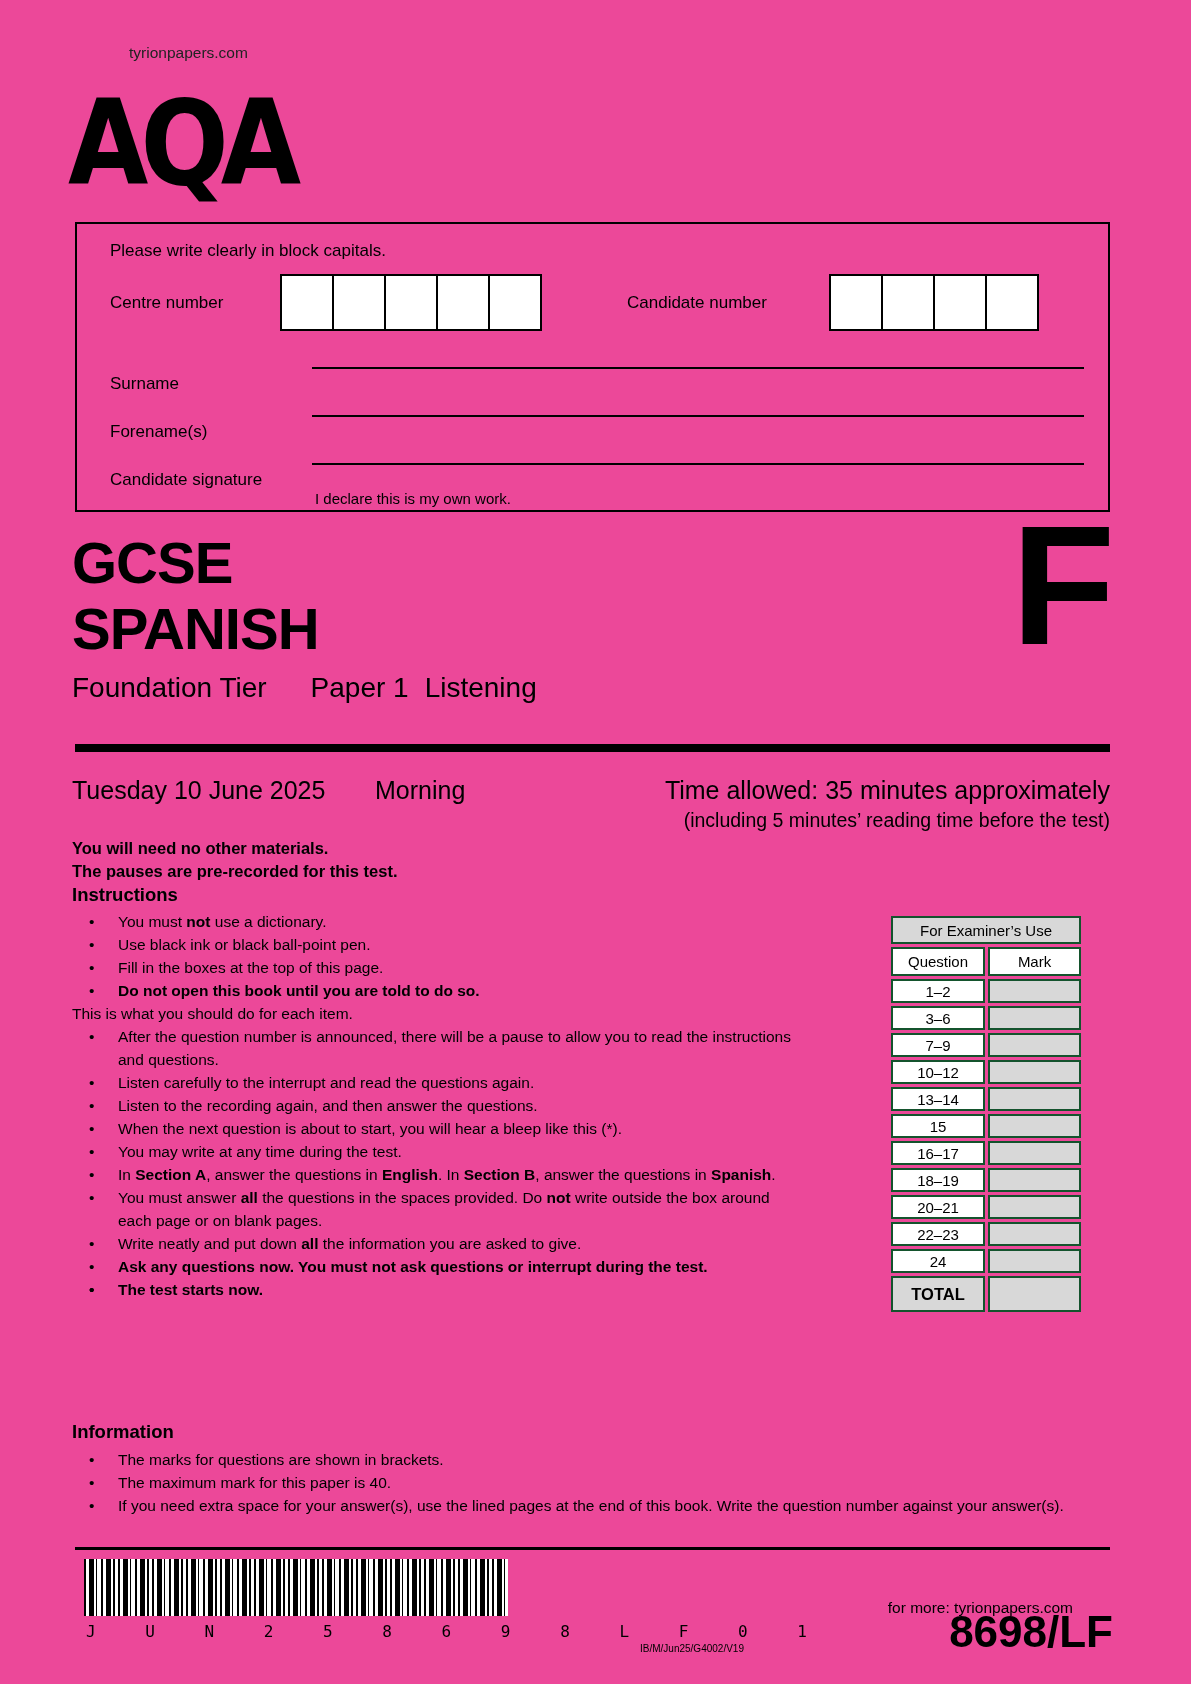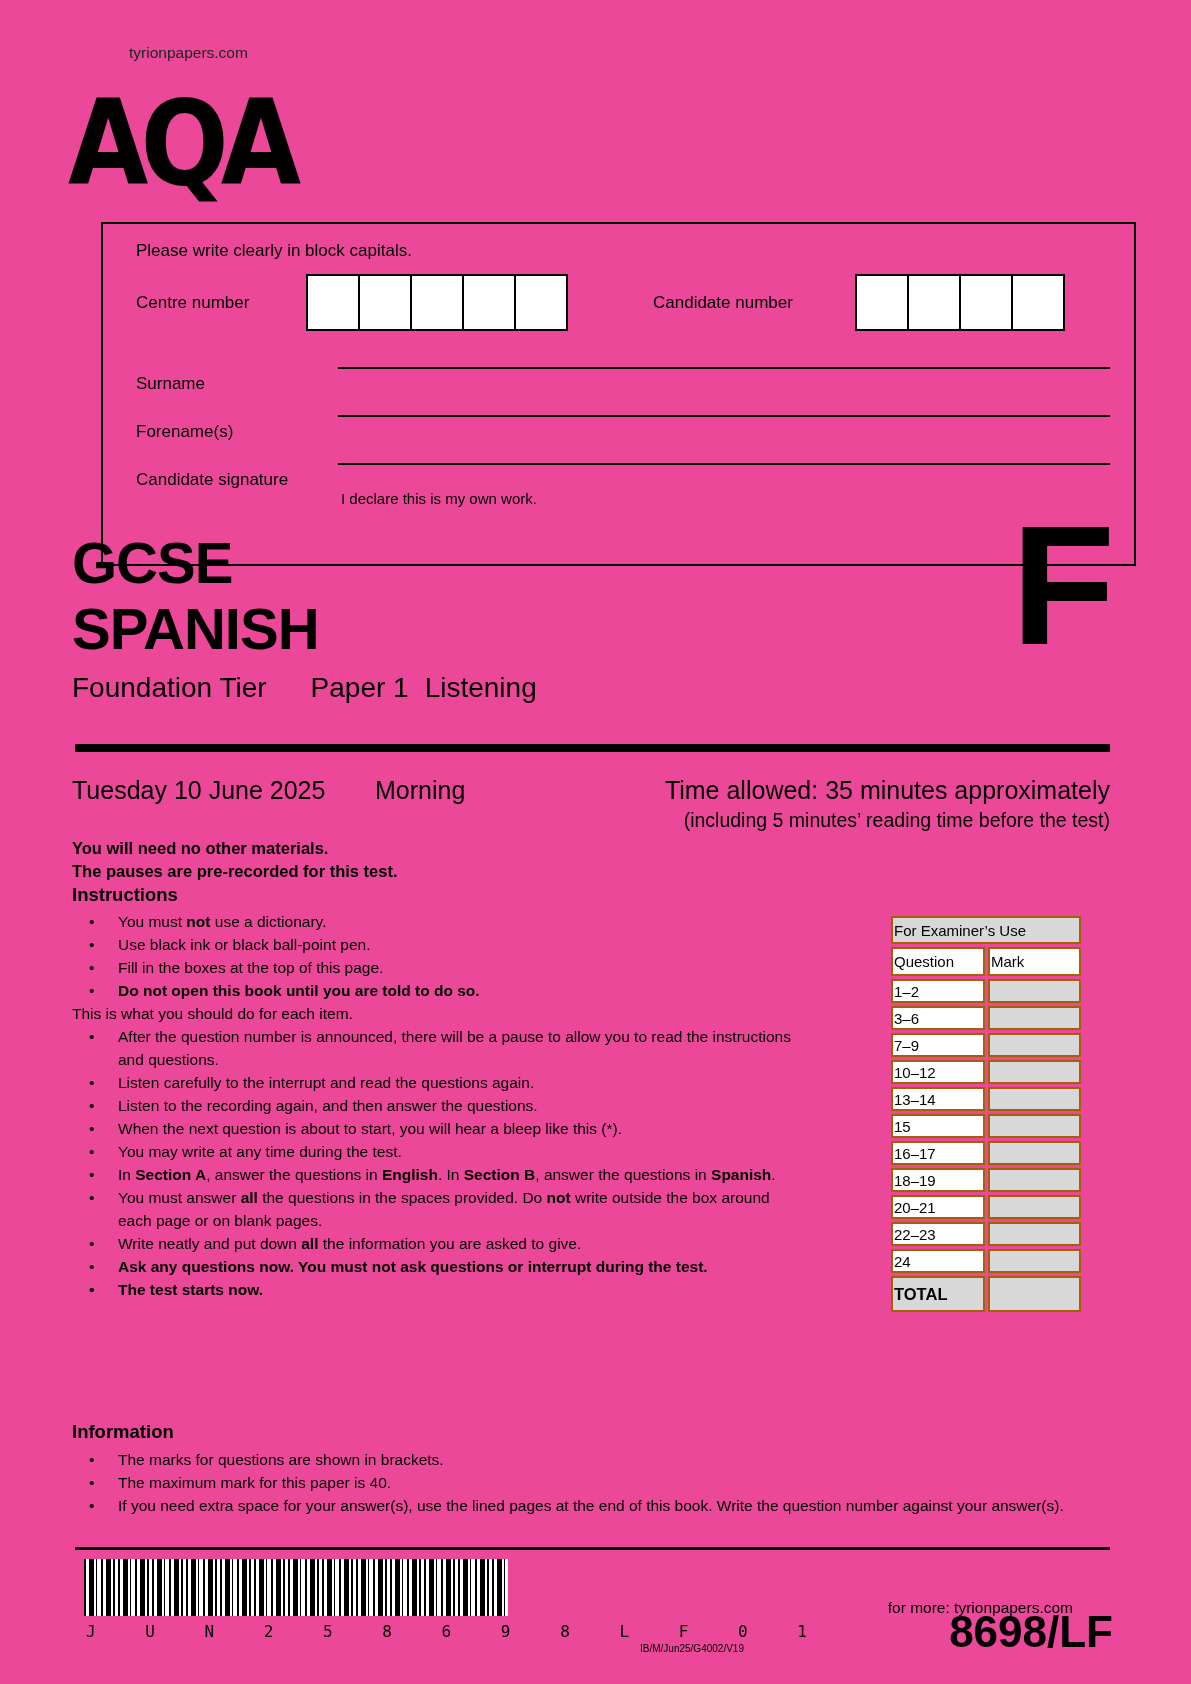--- a/index.html
+++ b/index.html
@@ -8,21 +8,21 @@
     font-family:"Liberation Sans",sans-serif;overflow:hidden;
   }
   .abs{position:absolute;}
   
   #watermark{left:129px;top:44px;font-size:15.5px;color:#222;}
   
   #logo{left:68px;top:84px;font-family:"DejaVu Sans",sans-serif;font-weight:900;
         font-size:118px;line-height:1;letter-spacing:-9px;transform:scaleX(0.88);
         transform-origin:left top;}
   
-  #candidate-box{left:75px;top:222px;width:1035px;height:344px;border:2px solid #000;box-sizing:border-box;margin-left:26px;}
+  #candidate-box{left:75px;top:222px;width:1035px;height:290px;border:2px solid #000;box-sizing:border-box;}
   #candidate-box .lbl{position:absolute;font-size:17px;}
   .cells{position:absolute;display:flex;}
   .cells .cell{width:54px;height:57px;border:2px solid #000;box-sizing:border-box;margin-left:-2px;background:#fff;}
   .cells .cell:first-child{margin-left:0;}
   .wline{position:absolute;border-bottom:2px solid #000;}
   
   #gcse,#spanish{left:72px;font-size:58px;font-weight:600;letter-spacing:-1px;line-height:1;}
   #gcse{top:534px;}
   #spanish{top:600px;}
   #tier-letter{right:76px;top:500px;font-size:170px;font-weight:700;line-height:1;}
@@ -42,22 +42,22 @@
   #instructions-heading{left:72px;top:884px;text-align:center;}
   #instructions-list{left:72px;top:910px;width:722px;}
   #information-heading{left:72px;top:1421px;}
   #information-list{left:72px;top:1448px;width:1038px;}
   .blist{font-size:15.5px;line-height:23px;}
   .blist .row{position:relative;padding-left:46px;}
   .blist .row.nobullet{padding-left:0;}
   .blist .row .bdot{position:absolute;left:17px;top:0;}
   
   #examiner-table{left:888px;top:913px;border-collapse:separate;border-spacing:3px;}
-  #examiner-table td{border:2px solid #a16207;vertical-align:middle;
-    font-size:15px;padding:0 1px;box-sizing:border-box;}
+  #examiner-table td{border:2px solid #14532d;text-align:center;vertical-align:middle;
+    font-size:15px;padding:0 15px;box-sizing:border-box;}
   #examiner-table td.head{background:#d8d8d8;height:28px;}
   #examiner-table td.colhead{background:#fff;height:29px;}
   #examiner-table td.q{width:94px;height:24px;background:#fff;}
   #examiner-table td.m{width:93px;background:#d8d8d8;}
   #examiner-table td.total{background:#d8d8d8;font-weight:bold;font-size:16.5px;height:36px;}
   
   #thin-rule{left:75px;top:1547px;width:1035px;height:3px;background:#000;}
   #barcode{left:84px;top:1559px;width:424px;height:57px;background-color:#fff;
     background-image:repeating-linear-gradient(90deg,
       #000 0 2px,#fff 2px 5px,#000 5px 10px,#fff 10px 12px,#000 12px 13px,

